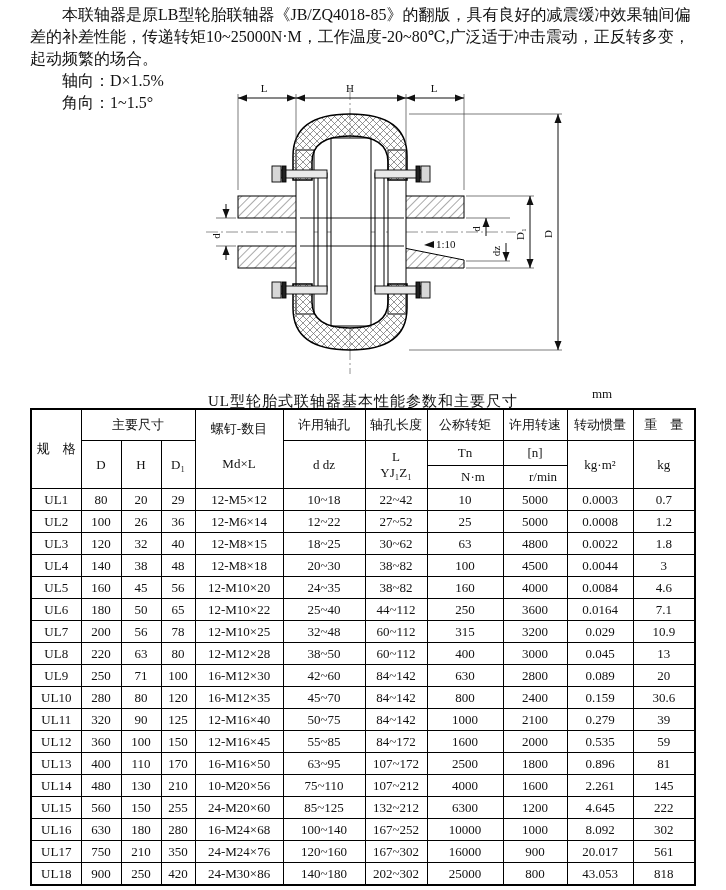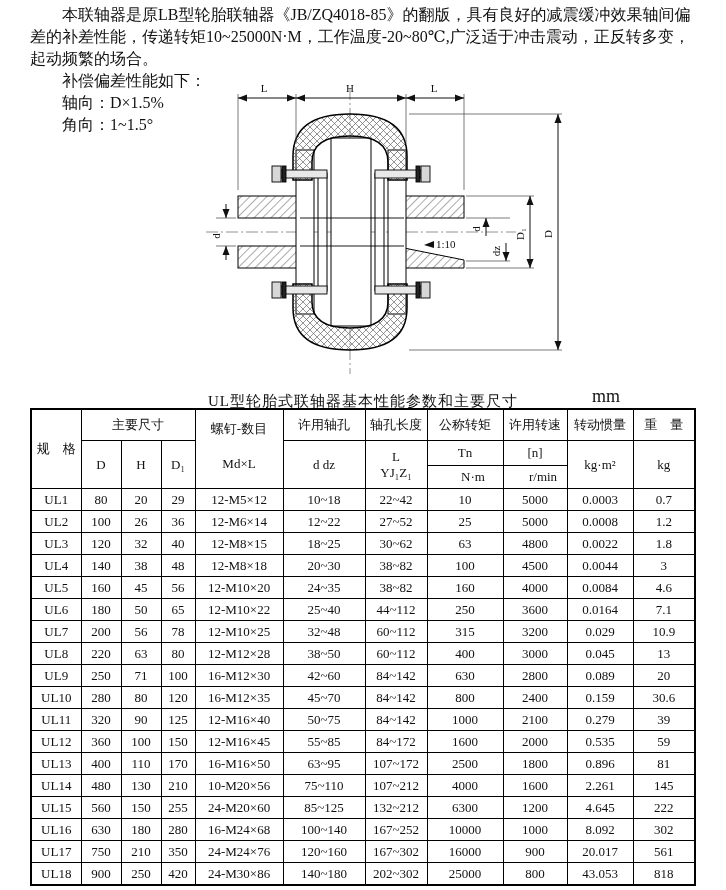--- a/index.html
+++ b/index.html
@@ -8,21 +8,21 @@
     font-family:"Liberation Serif","DejaVu Serif",serif;color:#111;
     overflow:hidden;
   }
   .intro{position:absolute;left:30px;top:4px;width:668px;font-size:16px;line-height:22px;}
   .intro .p1{margin:0;text-indent:2em;}
   .comp-line{margin-left:2em;}
   .diagram{position:absolute;left:198px;top:78px;}
   .dim-label{font-family:"Liberation Serif","DejaVu Serif",serif;font-size:11px;fill:#111;}
   .tbl-title-row{position:absolute;left:30px;top:385px;width:666px;height:20px;font-size:15px;}
   .tbl-title{display:block;text-align:center;letter-spacing:1px;margin-top:7px;}
-  .tbl-unit{position:absolute;left:562px;top:1px;font-size:18px;letter-spacing:0;}
+  .tbl-unit{position:absolute;left:562px;top:1px;font-size:13px;letter-spacing:0;}
   table.main{
     position:absolute;left:30px;top:408px;width:666px;
     border-collapse:collapse;table-layout:fixed;border:2px solid #000;
   }
   table.main th,table.main td{
     border:1px solid #000;text-align:center;vertical-align:middle;
     padding:0;font-weight:normal;font-size:13px;white-space:nowrap;
   }
   tr.h1 th{height:30px;}
   tr.h2 th{height:24px;}
@@ -31,21 +31,20 @@
   .stack{display:flex;flex-direction:column;height:71px;}
   .stack .a{height:30px;display:flex;align-items:center;justify-content:center;}
   .stack .b{flex:1;display:flex;align-items:center;justify-content:center;}
   .twoline div{line-height:16px;}
 </style>
 </head>
 <body>
 
 <div class="intro">
   <p class="p1">本联轴器是原LB型轮胎联轴器《JB/ZQ4018-85》的翻版，具有良好的减震缓冲效果轴间偏差的补差性能，传递转矩10~25000N·M，工作温度-20~80℃,广泛适于冲击震动，正反转多变，起动频繁的场合。</p>
-  <div class="comp-line">补偿偏差性能如下：</div>
   <div class="comp-line">轴向：D×1.5%</div>
   <div class="comp-line">角向：1~1.5°</div>
 </div>
 
 <svg class="diagram" width="406" height="300" viewBox="0 0 406 300">
   <defs>
     <pattern id="hatch" width="6" height="6" patternUnits="userSpaceOnUse" patternTransform="rotate(45)">
       <line x1="0" y1="0" x2="0" y2="6" stroke="#555" stroke-width="1"></line>
     </pattern>
     <pattern id="xhatch" width="7" height="7" patternUnits="userSpaceOnUse">

